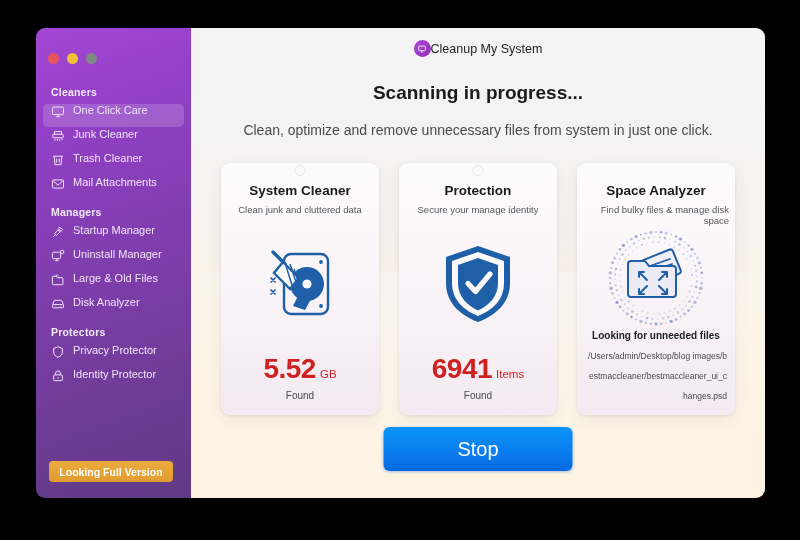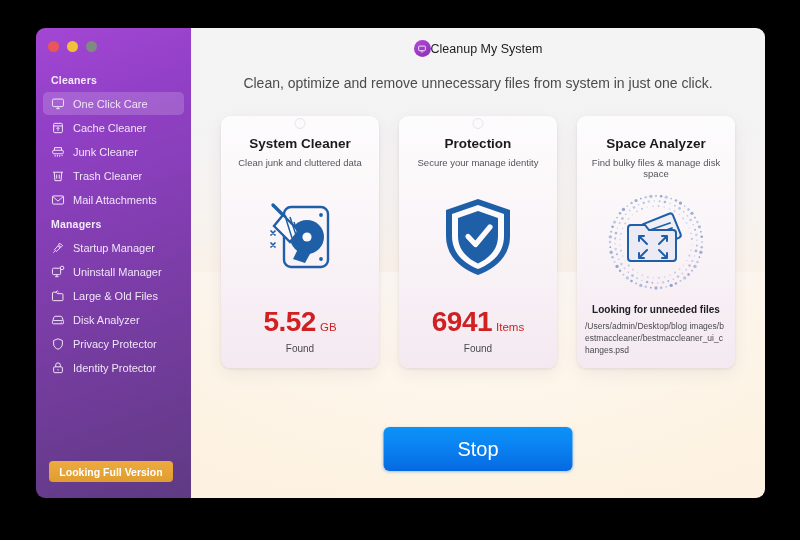--- a/index.html
+++ b/index.html
@@ -18,40 +18,40 @@
     display: flex;
     box-shadow: 0 6px 30px rgba(0,0,0,.55);
   }
 
   
   #sidebar {
     width: 155px; height: 100%;
     background: linear-gradient(160deg, #a347d4 0%, #9340c8 18%, #7c3da8 55%, #5f3a83 100%);
     position: relative;
     flex: 0 0 155px;
-    padding-top: 0;
+    padding-top: 12px;
   }
   .traffic-lights {
     display: flex; gap: 8px;
     padding: 13px 0 0 12px;
   }
   .tl { width: 11px; height: 11px; border-radius: 50%; }
   .tl.red    { background: #e8565b; }
   .tl.yellow { background: #f2c038; }
   .tl.gray   { background: #7f8a85; }
 
   .nav-scroll { padding-top: 16px; }
   .group-title {
     font-size: 10.5px; font-weight: bold;
     color: #f3e9fa;
     padding: 6px 0 5px 15px;
     letter-spacing: .2px;
   }
   .nav-item {
-    display: flex; align-items: center;
+    display: flex; 
     height: 23px;
     margin: 1px 7px;
     padding-left: 7px;
     border-radius: 5px;
     color: #f0e4f8;
     font-size: 11px;
     cursor: pointer;
     gap: 8px;
   }
   .nav-item.active { background: rgba(255,255,255,.17); }
@@ -142,21 +142,21 @@
     width: 11px; height: 11px; border-radius: 50%;
     border: 1.4px solid #e8e4ea;
     background: #fbfafc;
   }
   .card-title {
     font-size: 13.5px; font-weight: bold; color: #1b1b1d;
     margin-top: 4px;
   }
   .card-sub {
     font-size: 9.5px; color: #55555a;
-    margin-top: 6px; text-align: center;
+    margin-top: 6px; text-align: right;
     padding: 0 6px;
   }
   .card-art {
     flex: 1;
     display: flex; align-items: center; justify-content: center;
     width: 100%;
   }
   .card-art svg { display: block; }
 
   .stat-line {
@@ -175,21 +175,21 @@
     margin-top: 5px; margin-bottom: 14px;
     text-align: center;
   }
 
   .scan-status {
     font-size: 10px; font-weight: bold; color: #202024;
     text-align: center; padding: 0 8px;
   }
   .scan-path {
     font-size: 8.5px; color: #4a4a4e;
-    text-align: left; line-height: 12px;
+    text-align: right; line-height: 20px;
     margin-top: 5px; margin-bottom: 12px;
     padding: 0 8px;
     word-break: break-all;
   }
 
   
   #stop-btn {
     position: absolute;
     left: 50%; transform: translateX(-50%);
     bottom: 27px;
@@ -223,30 +223,20 @@
       <div class="nav-item active">
         <span class="nav-ico">
           <svg viewBox="0 0 24 24" fill="none" stroke="#f2e6f9" stroke-width="1.7">
             <rect x="2.5" y="3.5" width="19" height="13" rx="2.5"></rect>
             <path d="M9 20h6M12 16.5V20"></path>
           </svg>
         </span>
         <span class="nav-label">One Click Care</span>
       </div>
 
-      <div class="nav-item">
-        <span class="nav-ico">
-          <svg viewBox="0 0 24 24" fill="none" stroke="#f2e6f9" stroke-width="1.7">
-            <rect x="4.5" y="4" width="15" height="16" rx="2"></rect>
-            <path d="M4.5 8.5h15"></path>
-              <path d="M12 11v6M9.5 13.5L12 11l2.5 2.5"></path>
-          </svg>
-        </span>
-        <span class="nav-label">Cache Cleaner</span>
-      </div>
 
       <div class="nav-item">
         <span class="nav-ico">
           <svg viewBox="0 0 24 24" fill="none" stroke="#f2e6f9" stroke-width="1.7">
             <path d="M6 9V4.5h12V9"></path>
             <rect x="3" y="9" width="18" height="6" rx="1.5"></rect>
             <path d="M7 17v3M11 17v3M15 17v3M19 17v2"></path>
           </svg>
         </span>
         <span class="nav-label">Junk Cleaner</span>
@@ -311,20 +301,21 @@
         <span class="nav-ico">
           <svg viewBox="0 0 24 24" fill="none" stroke="#f2e6f9" stroke-width="1.7">
             <path d="M3 13l2.2-6A2 2 0 017.1 5.6h9.8A2 2 0 0118.8 7L21 13"></path>
             <rect x="2.5" y="13" width="19" height="5.5" rx="1.6"></rect>
             <circle cx="17.5" cy="15.8" r=".9" fill="#f2e6f9" stroke="none"></circle>
           </svg>
         </span>
         <span class="nav-label">Disk Analyzer</span>
       </div>
 
+      <div class="group-title">Protectors</div>
 
       <div class="nav-item">
         <span class="nav-ico">
           <svg viewBox="0 0 24 24" fill="none" stroke="#f2e6f9" stroke-width="1.7">
             <path d="M12 3l7.5 3v6c0 4.5-3.2 7.5-7.5 9-4.3-1.5-7.5-4.5-7.5-9V6z"></path>
           </svg>
         </span>
         <span class="nav-label">Privacy Protector</span>
       </div>
 
@@ -348,20 +339,21 @@
     <div id="brand">
       <span id="brand-logo">
         <svg viewBox="0 0 24 24" fill="none" stroke="#fff" stroke-width="2">
           <rect x="4" y="5" width="16" height="11" rx="2"></rect>
           <path d="M9 19h6"></path>
         </svg>
       </span>
       <span id="brand-name">Cleanup My System</span>
     </div>
 
+    <div id="headline">Scanning in progress...</div>
     <div id="subhead">Clean, optimize and remove unnecessary files from system in just one click.</div>
 
     <div id="cards">
 
       <div class="card">
         <span class="card-notch"></span>
         <div class="card-title">System Cleaner</div>
         <div class="card-sub">Clean junk and cluttered data</div>
         <div class="card-art">
           <svg width="74" height="80" viewBox="0 0 74 80">

